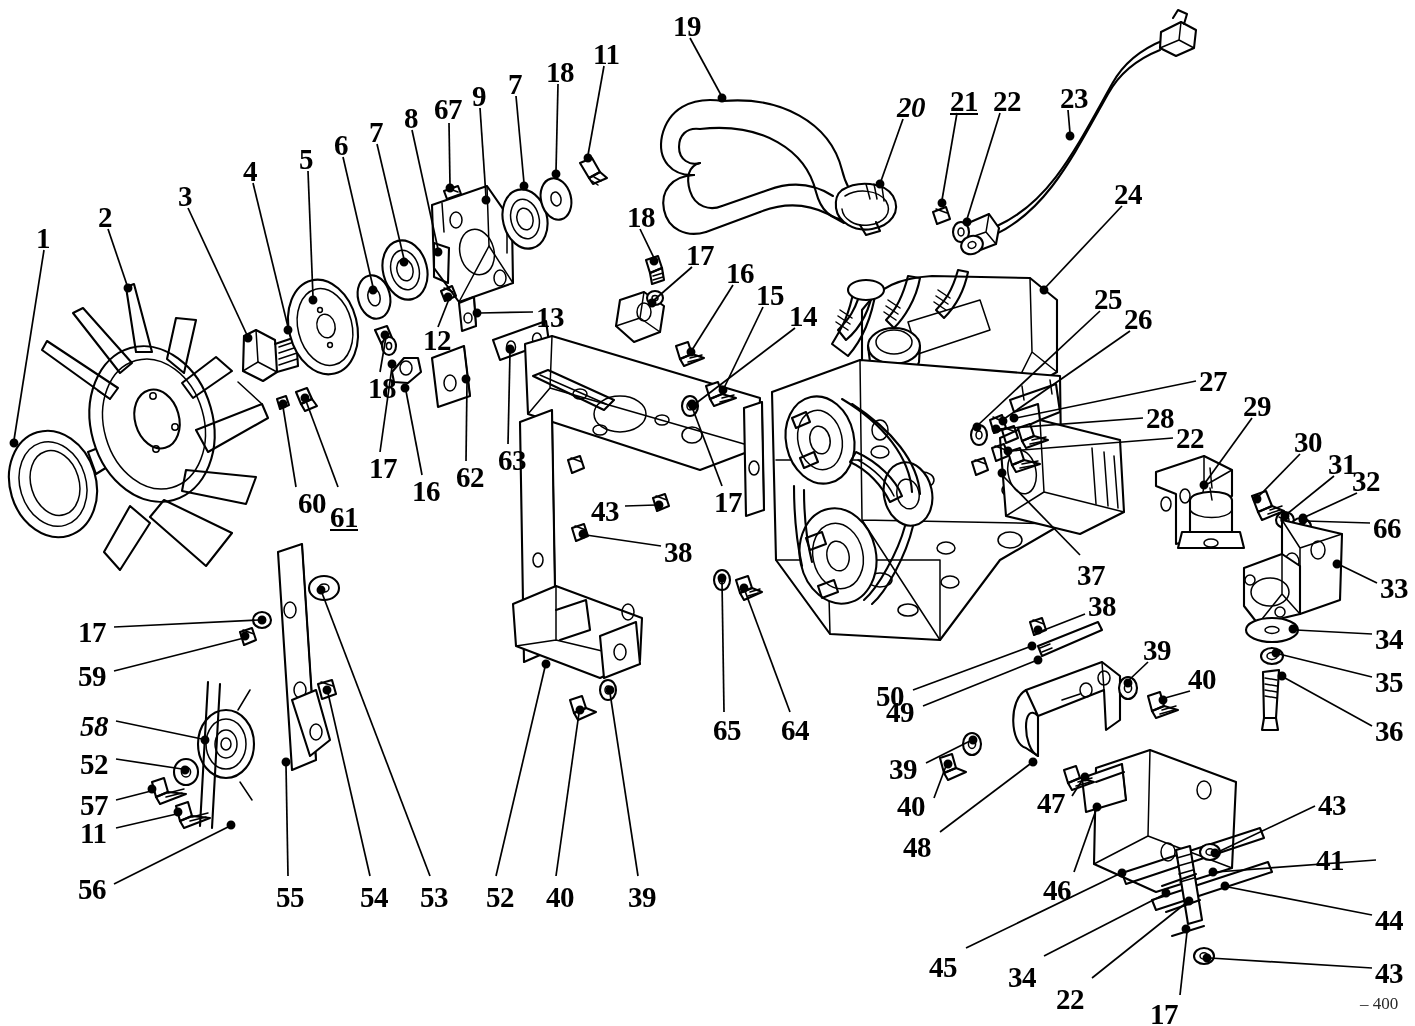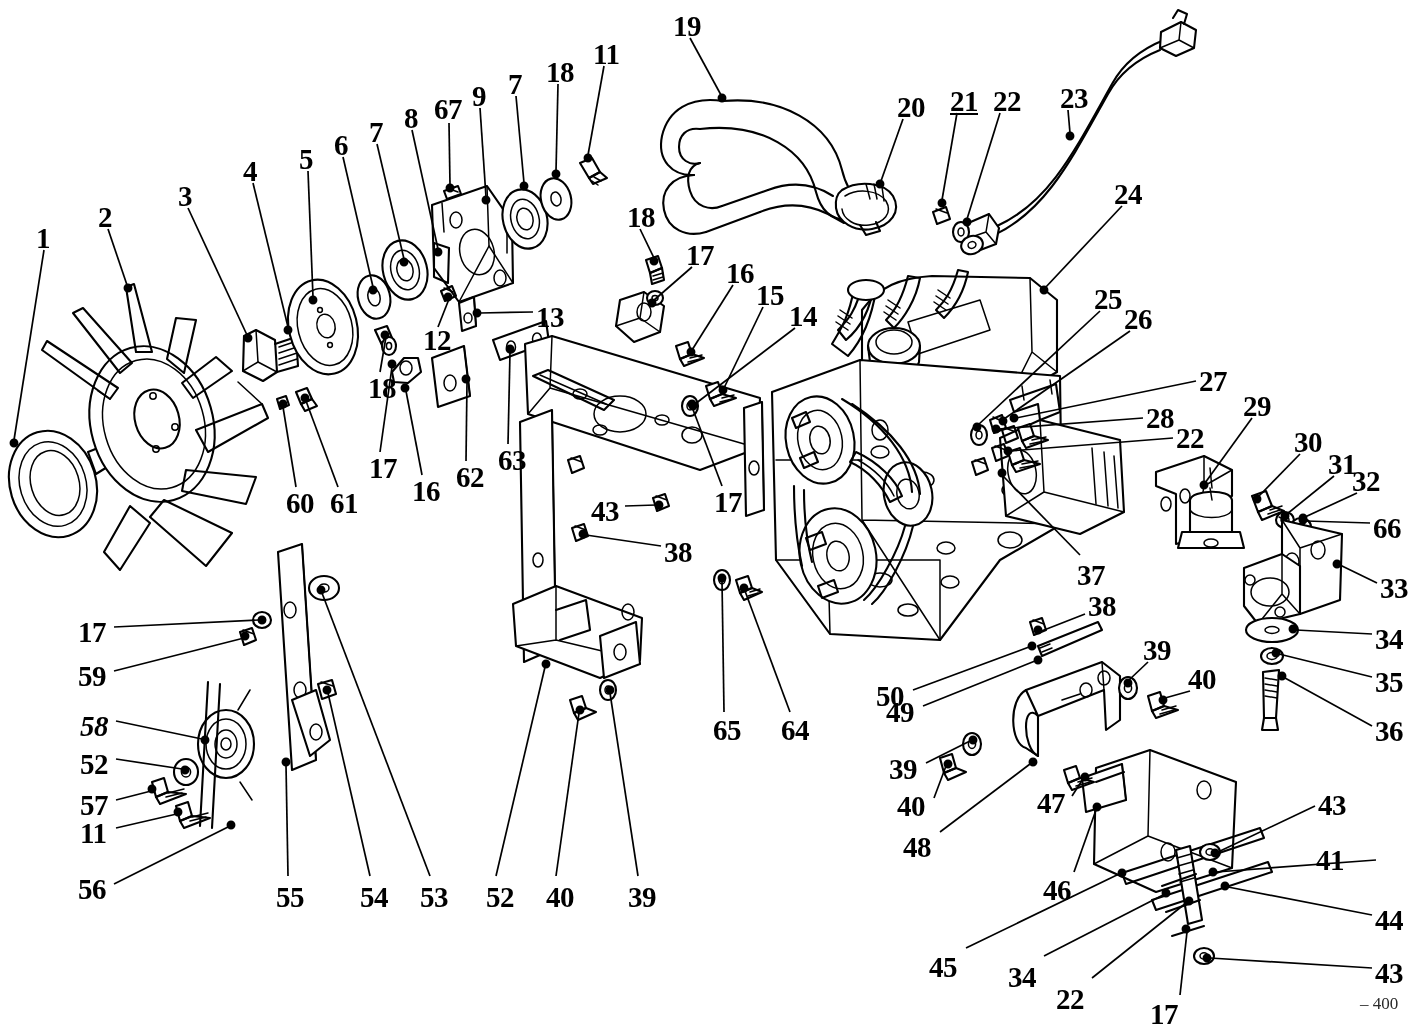--- a/index.html
+++ b/index.html
@@ -731,21 +731,21 @@
       <div class="callout" style="left: 299px; top: 145px;">5</div>
       <div class="callout" style="left: 334px; top: 131px;">6</div>
       <div class="callout" style="left: 369px; top: 118px;">7</div>
       <div class="callout" style="left: 404px; top: 104px;">8</div>
       <div class="callout" style="left: 434px; top: 95px;">67</div>
       <div class="callout" style="left: 472px; top: 82px;">9</div>
       <div class="callout" style="left: 508px; top: 70px;">7</div>
       <div class="callout" style="left: 546px; top: 58px;">18</div>
       <div class="callout" style="left: 593px; top: 40px;">11</div>
       <div class="callout" style="left: 673px; top: 12px;">19</div>
-      <div class="callout" style="left: 897px; top: 93px;">20</div>
+      <div class="callout" style="left: 897px; top: 93px; font-style: italic;">20</div>
       <div class="callout" style="left: 950px; top: 87px; text-decoration: underline;">21</div>
       <div class="callout" style="left: 993px; top: 87px;">22</div>
       <div class="callout" style="left: 1060px; top: 84px;">23</div>
       <div class="callout" style="left: 1114px; top: 180px;">24</div>
       <div class="callout" style="left: 627px; top: 203px;">18</div>
       <div class="callout" style="left: 686px; top: 241px;">17</div>
       <div class="callout" style="left: 726px; top: 259px;">16</div>
       <div class="callout" style="left: 756px; top: 281px;">15</div>
       <div class="callout" style="left: 789px; top: 302px; text-align: right;">14</div>
       <div class="callout" style="left: 1094px; top: 285px;">25</div>
@@ -762,22 +762,22 @@
       <div class="callout" style="left: 1375px; top: 625px;">34</div>
       <div class="callout" style="left: 1375px; top: 668px;">35</div>
       <div class="callout" style="left: 1375px; top: 717px;">36</div>
       <div class="callout" style="left: 423px; top: 326px;">12</div>
       <div class="callout" style="left: 536px; top: 303px;">13</div>
       <div class="callout" style="left: 368px; top: 374px;">18</div>
       <div class="callout" style="left: 369px; top: 454px;">17</div>
       <div class="callout" style="left: 412px; top: 477px;">16</div>
       <div class="callout" style="left: 456px; top: 463px;">62</div>
       <div class="callout" style="left: 498px; top: 446px;">63</div>
-      <div class="callout" style="left: 286px; top: 489px;">60</div>
-      <div class="callout" style="left: 330px; top: 489px;">61</div>
+      <div class="callout" style="left: 298px; top: 489px;">60</div>
+      <div class="callout" style="left: 330px; top: 503px; text-decoration: underline;">61</div>
       <div class="callout" style="left: 591px; top: 497px;">43</div>
       <div class="callout" style="left: 664px; top: 538px;">38</div>
       <div class="callout" style="left: 714px; top: 488px;">17</div>
       <div class="callout" style="left: 1077px; top: 561px;">37</div>
       <div class="callout" style="left: 1088px; top: 592px;">38</div>
       <div class="callout" style="left: 876px; top: 682px;">50</div>
       <div class="callout" style="left: 886px; top: 698px;">49</div>
       <div class="callout" style="left: 1143px; top: 636px;">39</div>
       <div class="callout" style="left: 1188px; top: 665px;">40</div>
       <div class="callout" style="left: 889px; top: 755px;">39</div>

